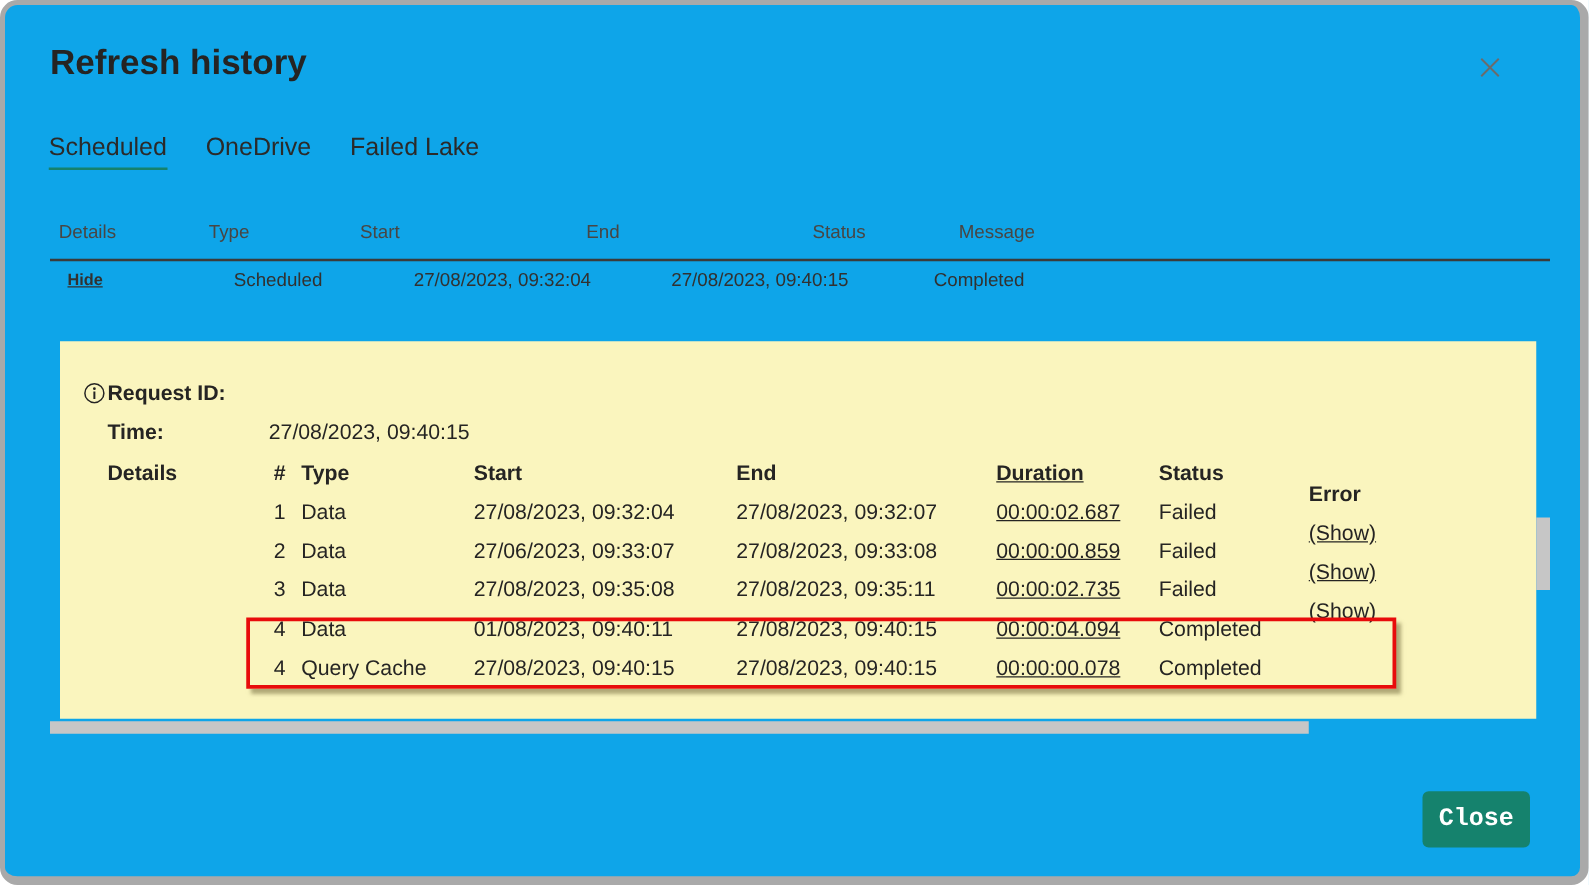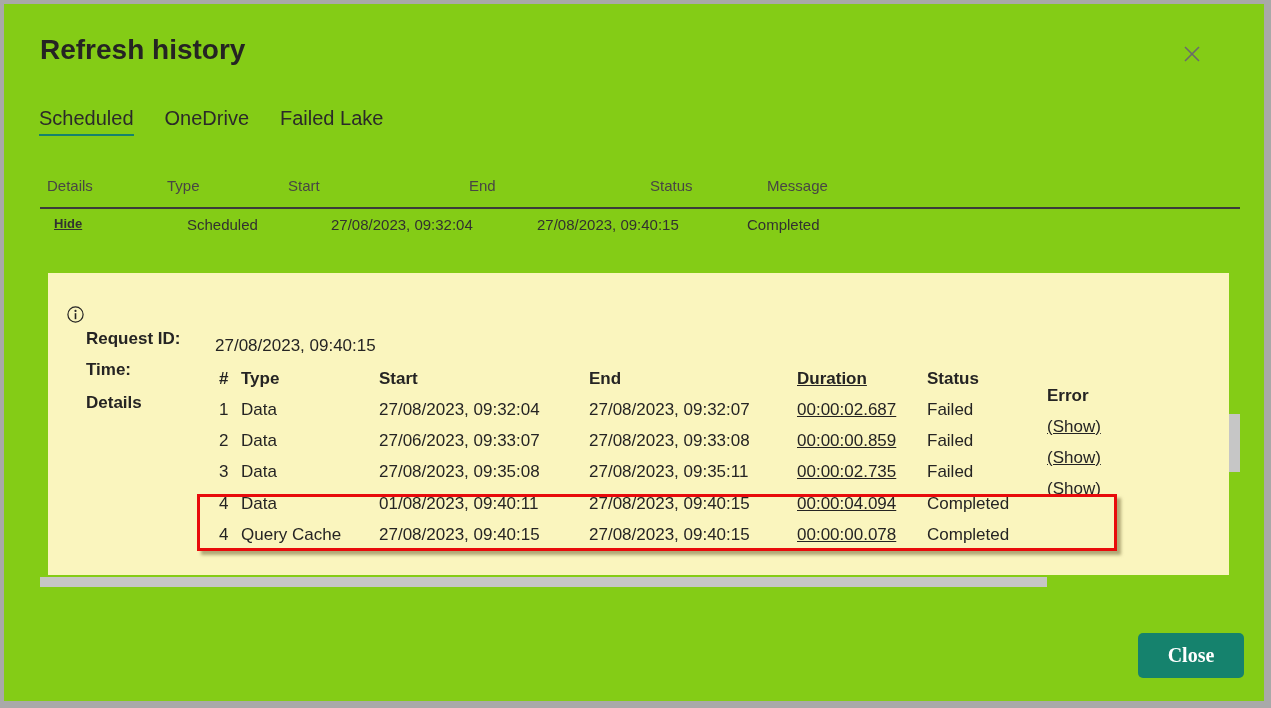--- a/index.html
+++ b/index.html
@@ -1,22 +1,23 @@
 <!DOCTYPE html>
 <html><head>
 <meta charset="utf-8">
 <style>
   html,body{margin:0;padding:0;background:#ffffff;}
   *{box-sizing:border-box;}
   body{font-family:"Liberation Sans","DejaVu Sans",sans-serif;color:#252423;}
 
   #window{
-    position:relative;width:1271px;height:708px;background:#84cc16;
+    position:relative;width:1271px;height:708px;background:#0ea5e9;
     border-style:solid;border-color:#a9a9a9;border-width:4px 7px 7px 4px;
     overflow:hidden;
+    border-radius:14px;
   }
 
   
   .dlg-title{position:absolute;left:36px;top:30px;font-size:28px;font-weight:600;color:#252423;}
   .close-x{position:absolute;left:1176px;top:38px;width:24px;height:24px;cursor:pointer;}
   .close-x svg{display:block;}
 
   
   .tabs{position:absolute;left:35px;top:103px;display:flex;gap:31px;font-size:20px;color:#2b2a29;}
   .tab{padding-bottom:4px;cursor:pointer;}
@@ -29,21 +30,21 @@
   .otab-divider{position:absolute;left:36px;top:203px;width:1200px;height:2px;background:#3b3b3b;}
   .otab-r{position:absolute;top:212px;font-size:15px;color:#323130;}
   .r-details{left:50px;font-size:13px;font-weight:bold;text-decoration:underline;cursor:pointer;}
   .r-type{left:183px;}  .r-start{left:327px;}  .r-end{left:533px;}
   .r-status{left:743px;} .r-message{left:870px;}
 
   
   .panel{position:absolute;left:44px;top:269px;width:1181px;height:302px;background:#faf5be;}
   .panel .line{position:absolute;height:22px;line-height:22px;font-size:17px;white-space:nowrap;}
   .info-ic{position:absolute;left:19px;top:33px;width:17px;height:17px;}
-  .lbl{left:38px;font-weight:700;margin-top:24px;}
+  .lbl{left:38px;font-weight:700;}
   .val{left:167px;}
   .p-req-lbl{top:31px;} .p-req-val{top:31px;}
   .p-time-lbl{top:62px;} .p-time-val{top:62px;}
   .p-det-lbl{top:95px;}
 
   .itab-h{font-weight:700;}
   .col-num{left:171px;} .col-type{left:193px;} .col-start{left:331px;}
   .col-end{left:541px;} .col-dur{left:749px;text-decoration:underline;}  .col-stat{left:879px;}
   .col-err{left:999px;margin-top:17px;}
   .itab-h .cell,.itab-r .cell{position:absolute;top:0;height:22px;line-height:22px;}
@@ -57,23 +58,23 @@
     border:3px solid #e80b0b;box-shadow:4px 4px 3px rgba(115,105,60,0.55);
     pointer-events:none;
   }
 
   
   .v-thumb{position:absolute;left:1225px;top:410px;width:11px;height:58px;background:#c6c6c6;}
   .h-thumb{position:absolute;left:36px;top:573px;width:1007px;height:10px;background:#c6c6c6;}
 
   
   .close-btn{
-    position:absolute;left:1134px;top:629px;width:106px;height:45px;
+    position:absolute;left:1134px;top:629px;width:86px;height:45px;
     background:#15826d;color:#ffffff;border:none;border-radius:5px;
-    font-family:Liberation Serif, serif;font-size:20px;font-weight:600;cursor:pointer;
+    font-family:Liberation Mono, monospace;font-size:20px;font-weight:600;cursor:pointer;
   }
 </style>
 </head>
 <body>
 
 <div id="window">
 
   <div class="dlg-title">Refresh history</div>
 
   <div class="close-x">

